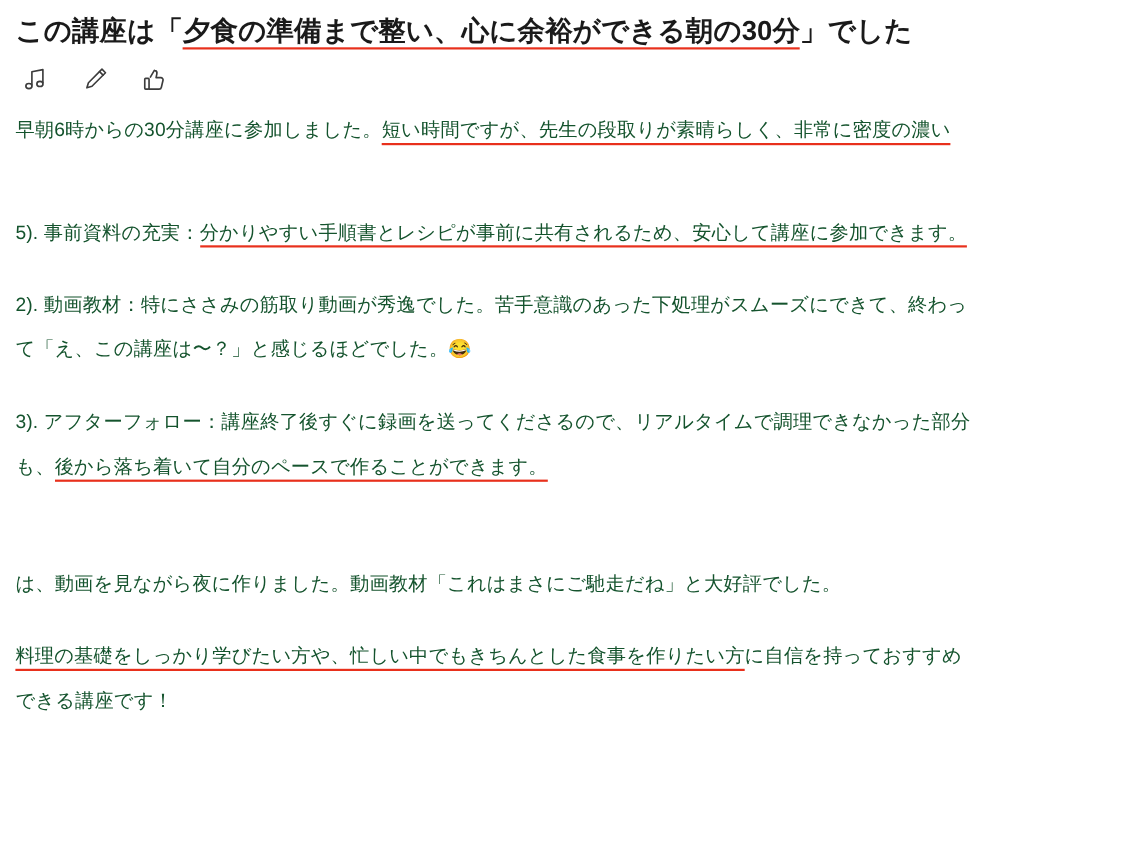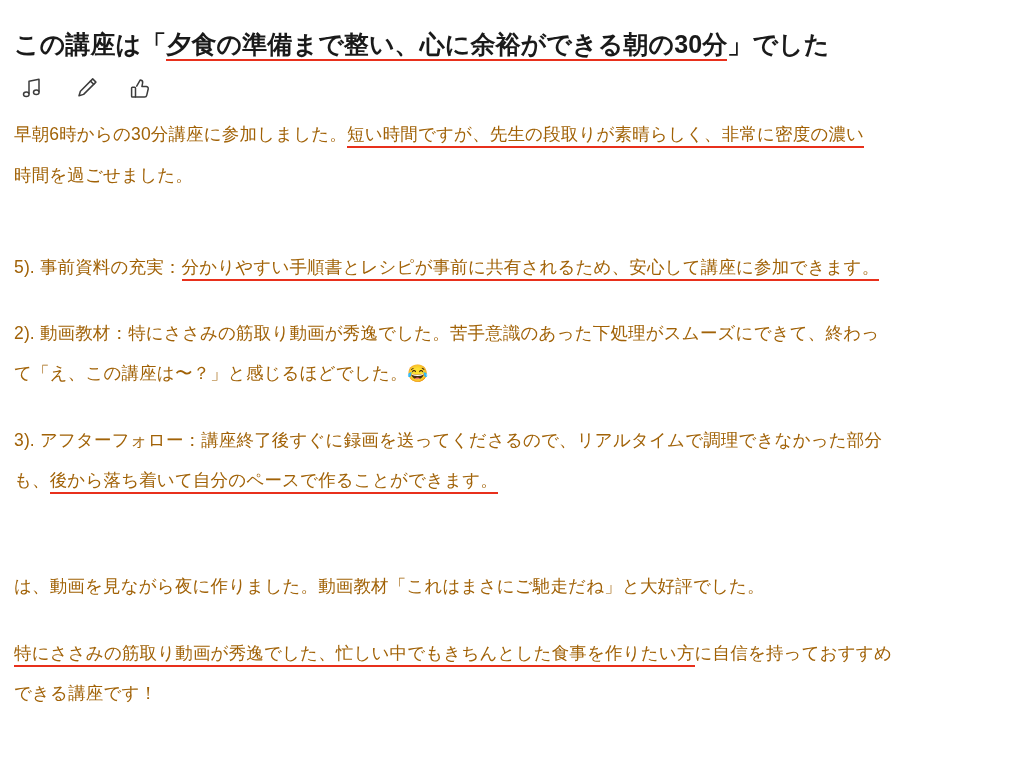--- a/index.html
+++ b/index.html
@@ -12,21 +12,21 @@
     height: 765px;
     font-family: "Liberation Sans", sans-serif;
     color: #1a1a1a;
     overflow: hidden;
   }
   .page {
     position: relative;
     width: 1024px;
     height: 765px;
     box-sizing: border-box;
-    padding: 26px 14px 0 14px;
+    padding: 10px 14px 0 14px;
   }
 
   
   .title {
     font-size: 25px;
     font-weight: bold;
     line-height: 1.45;
     letter-spacing: 0.1px;
     margin: 0 0 2px 0;
     white-space: nowrap;
@@ -53,21 +53,21 @@
     color: #3c3c3c;
     cursor: pointer;
   }
   .icon-btn svg { display: block; }
 
   
   .body-text {
     font-size: 17.5px;
     line-height: 2.3;
     letter-spacing: 0.15px;
-    color: #a16207;
+    color: #14532d;
   }
   .para {
     margin: 0;
   }
   .spacer {
     height: 26px;
   }
   .ul-red {
     border-bottom: 2px solid #e8301c;
     padding-bottom: 2px;
@@ -108,21 +108,20 @@
         <rect x="3.6" y="12.2" width="3.9" height="9.8" rx="0.8"></rect>
       </svg>
     </div>
 
   </div>
 
   <div class="body-text">
 
     <p class="para">
       <span>早朝6時からの30分講座に参加しました。</span><span class="ul-red">短い時間ですが、先生の段取りが素晴らしく、非常に密度の濃い</span><br>
-      <span>時間を過ごせました。</span>
     </p>
 
     <div class="spacer"></div>
 
 
     <div class="spacer"></div>
 
     <p class="para">
       <span>5). 事前資料の充実：</span><span class="ul-red">分かりやすい手順書とレシピが事前に共有されるため、安心して講座に参加できます。</span>
     </p>
@@ -144,18 +143,18 @@
     <div class="spacer"></div>
 
     <p class="para">
       <br>
       <span>は、動画を見ながら夜に作りました。動画教材「これはまさにご馳走だね」と大好評でした。</span>
     </p>
 
     <div class="spacer"></div>
 
     <p class="para">
-      <span class="ul-red">特にささみの筋取り動画が秀逸でした、忙しい中でもきちんとした食事を作りたい方</span><span>に自信を持っておすすめ</span><br>
+      <span class="ul-red">料理の基礎をしっかり学びたい方や、忙しい中でもきちんとした食事を作りたい方</span><span>に自信を持っておすすめ</span><br>
       <span>できる講座です！</span>
     </p>
 
   </div>
 </div>
 
 </body></html>

